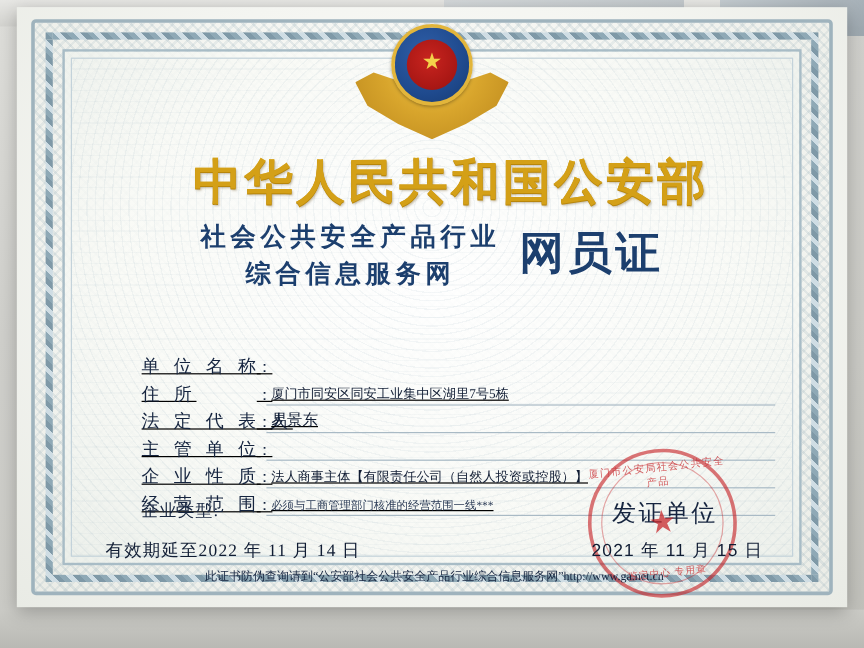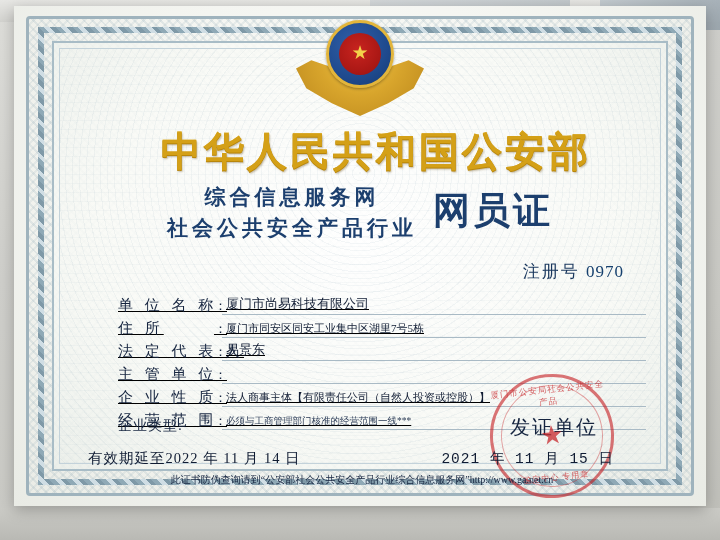--- a/index.html
+++ b/index.html
@@ -294,23 +294,23 @@
     left: 74px;
     top: 443px;
     font-family: "Liberation Serif", serif;
     font-size: 14.5px;
     color: #101c33;
     letter-spacing: 1px;
     white-space: nowrap;
   }
   .date-row {
     position: absolute;
-    right: 92px;
+    right: 70px;
     top: 443px;
-    font-family: Liberation Mono, monospace;
+    font-family: Liberation Sans, sans-serif;
     font-size: 14.5px;
     color: #101c33;
     letter-spacing: 1px;
     white-space: nowrap;
     text-align: center;
   }
 
   
   .footer-note {
     position: absolute;
@@ -396,37 +396,32 @@
         </div>
       </div>
     </div>
 
     <div class="title-wrap">
       <div class="main-title">中华人民共和国公安部</div>
     </div>
 
     <div class="sub-row">
       <div class="sub-left">
+        <div class="sub-line">社会公共安全产品行业</div>
         <div class="sub-line">综合信息服务网</div>
-        <div class="sub-line">社会公共安全产品行业</div>
       </div>
       <div class="sub-right">网员证</div>
     </div>
 
-    <div class="reg-no">
-      <span>注册号</span>
-      <span class="num">0970</span>
-    </div>
 
     <div class="fields">
 
       <div class="field-row">
         <div class="field-label">单 位 名 称</div>
         <div class="field-colon">：</div>
-        <div class="field-value">厦门市尚易科技有限公司</div>
       </div>
 
       <div class="field-row">
         <div class="field-label">住    所</div>
         <div class="field-colon">：</div>
         <div class="field-value small">厦门市同安区同安工业集中区湖里7号5栋</div>
       </div>
 
       <div class="field-row">
         <div class="field-label">法 定 代 表 人</div>

